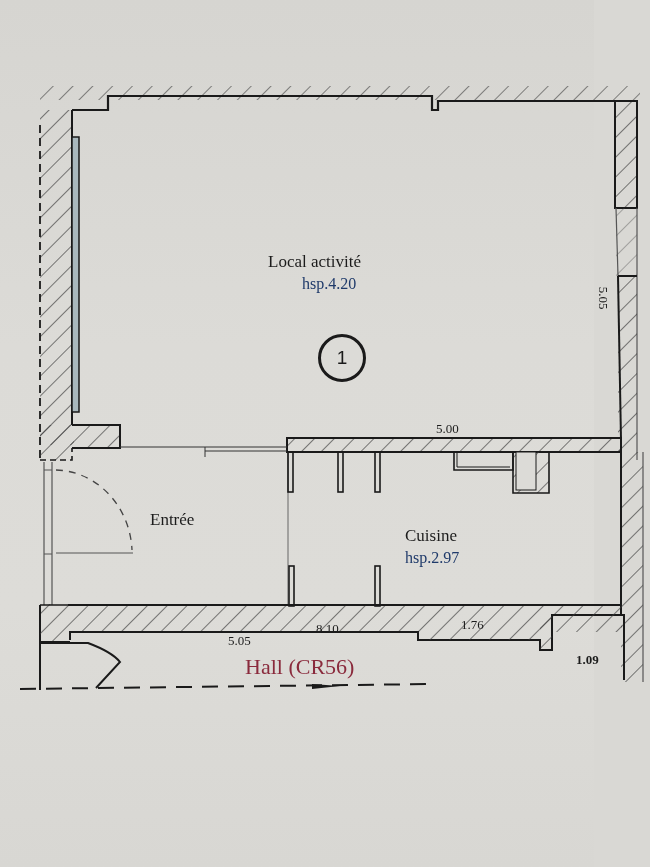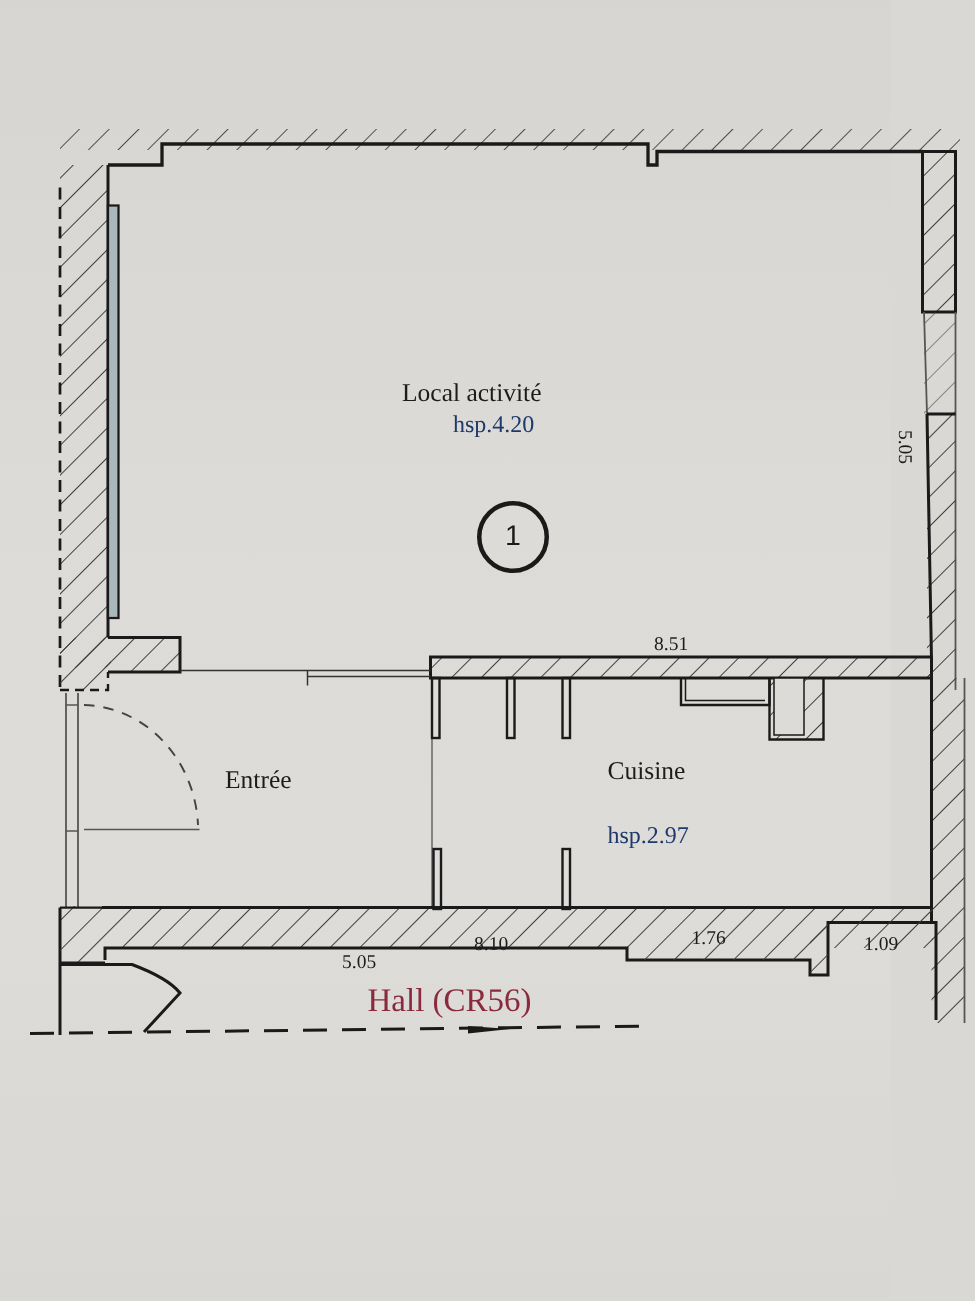--- a/index.html
+++ b/index.html
@@ -118,24 +118,24 @@
       <path d="M312,684 L340,686 L312,689 Z" fill="#1a1a1a"></path>
     </g>
   </svg>
 
   <div class="label room-name" style="left:268px; top:252px;">Local activité</div>
   <div class="label hsp" style="left:302px; top:275px;">hsp.4.20</div>
   <div class="room-num" style="left:318px; top:334px;">1</div>
 
   <div class="label room-name" style="left:150px; top:510px;">Entrée</div>
 
-  <div class="label room-name" style="left:405px; top:504px;">Cuisine</div>
+  <div class="label room-name" style="left:405px; top:526px;">Cuisine</div>
   <div class="label hsp" style="left:405px; top:537px;margin-top:12px;">hsp.2.97</div>
 
   <div class="label dim rot" style="left:592px; top:290px;">5.05</div>
-  <div class="label dim" style="left:436px; top:421px;">8.51</div>
+  <div class="label dim" style="left:436px; top:421px;">5.00</div>
   <div class="label dim" style="left:316px; top:621px;">8.10</div>
   <div class="label dim" style="left:228px; top:633px;">5.05</div>
   <div class="label dim" style="left:461px; top:617px;">1.76</div>
-  <div class="label dim" style="left:576px; top:621px;">1.09</div>
+  <div class="label dim" style="left:576px; top:652px;font-weight:bold;">1.09</div>
 
   <div class="label hall" style="left:216px; top:654px;">Hall (CR56)</div>
 </div>
 
 </body></html>

